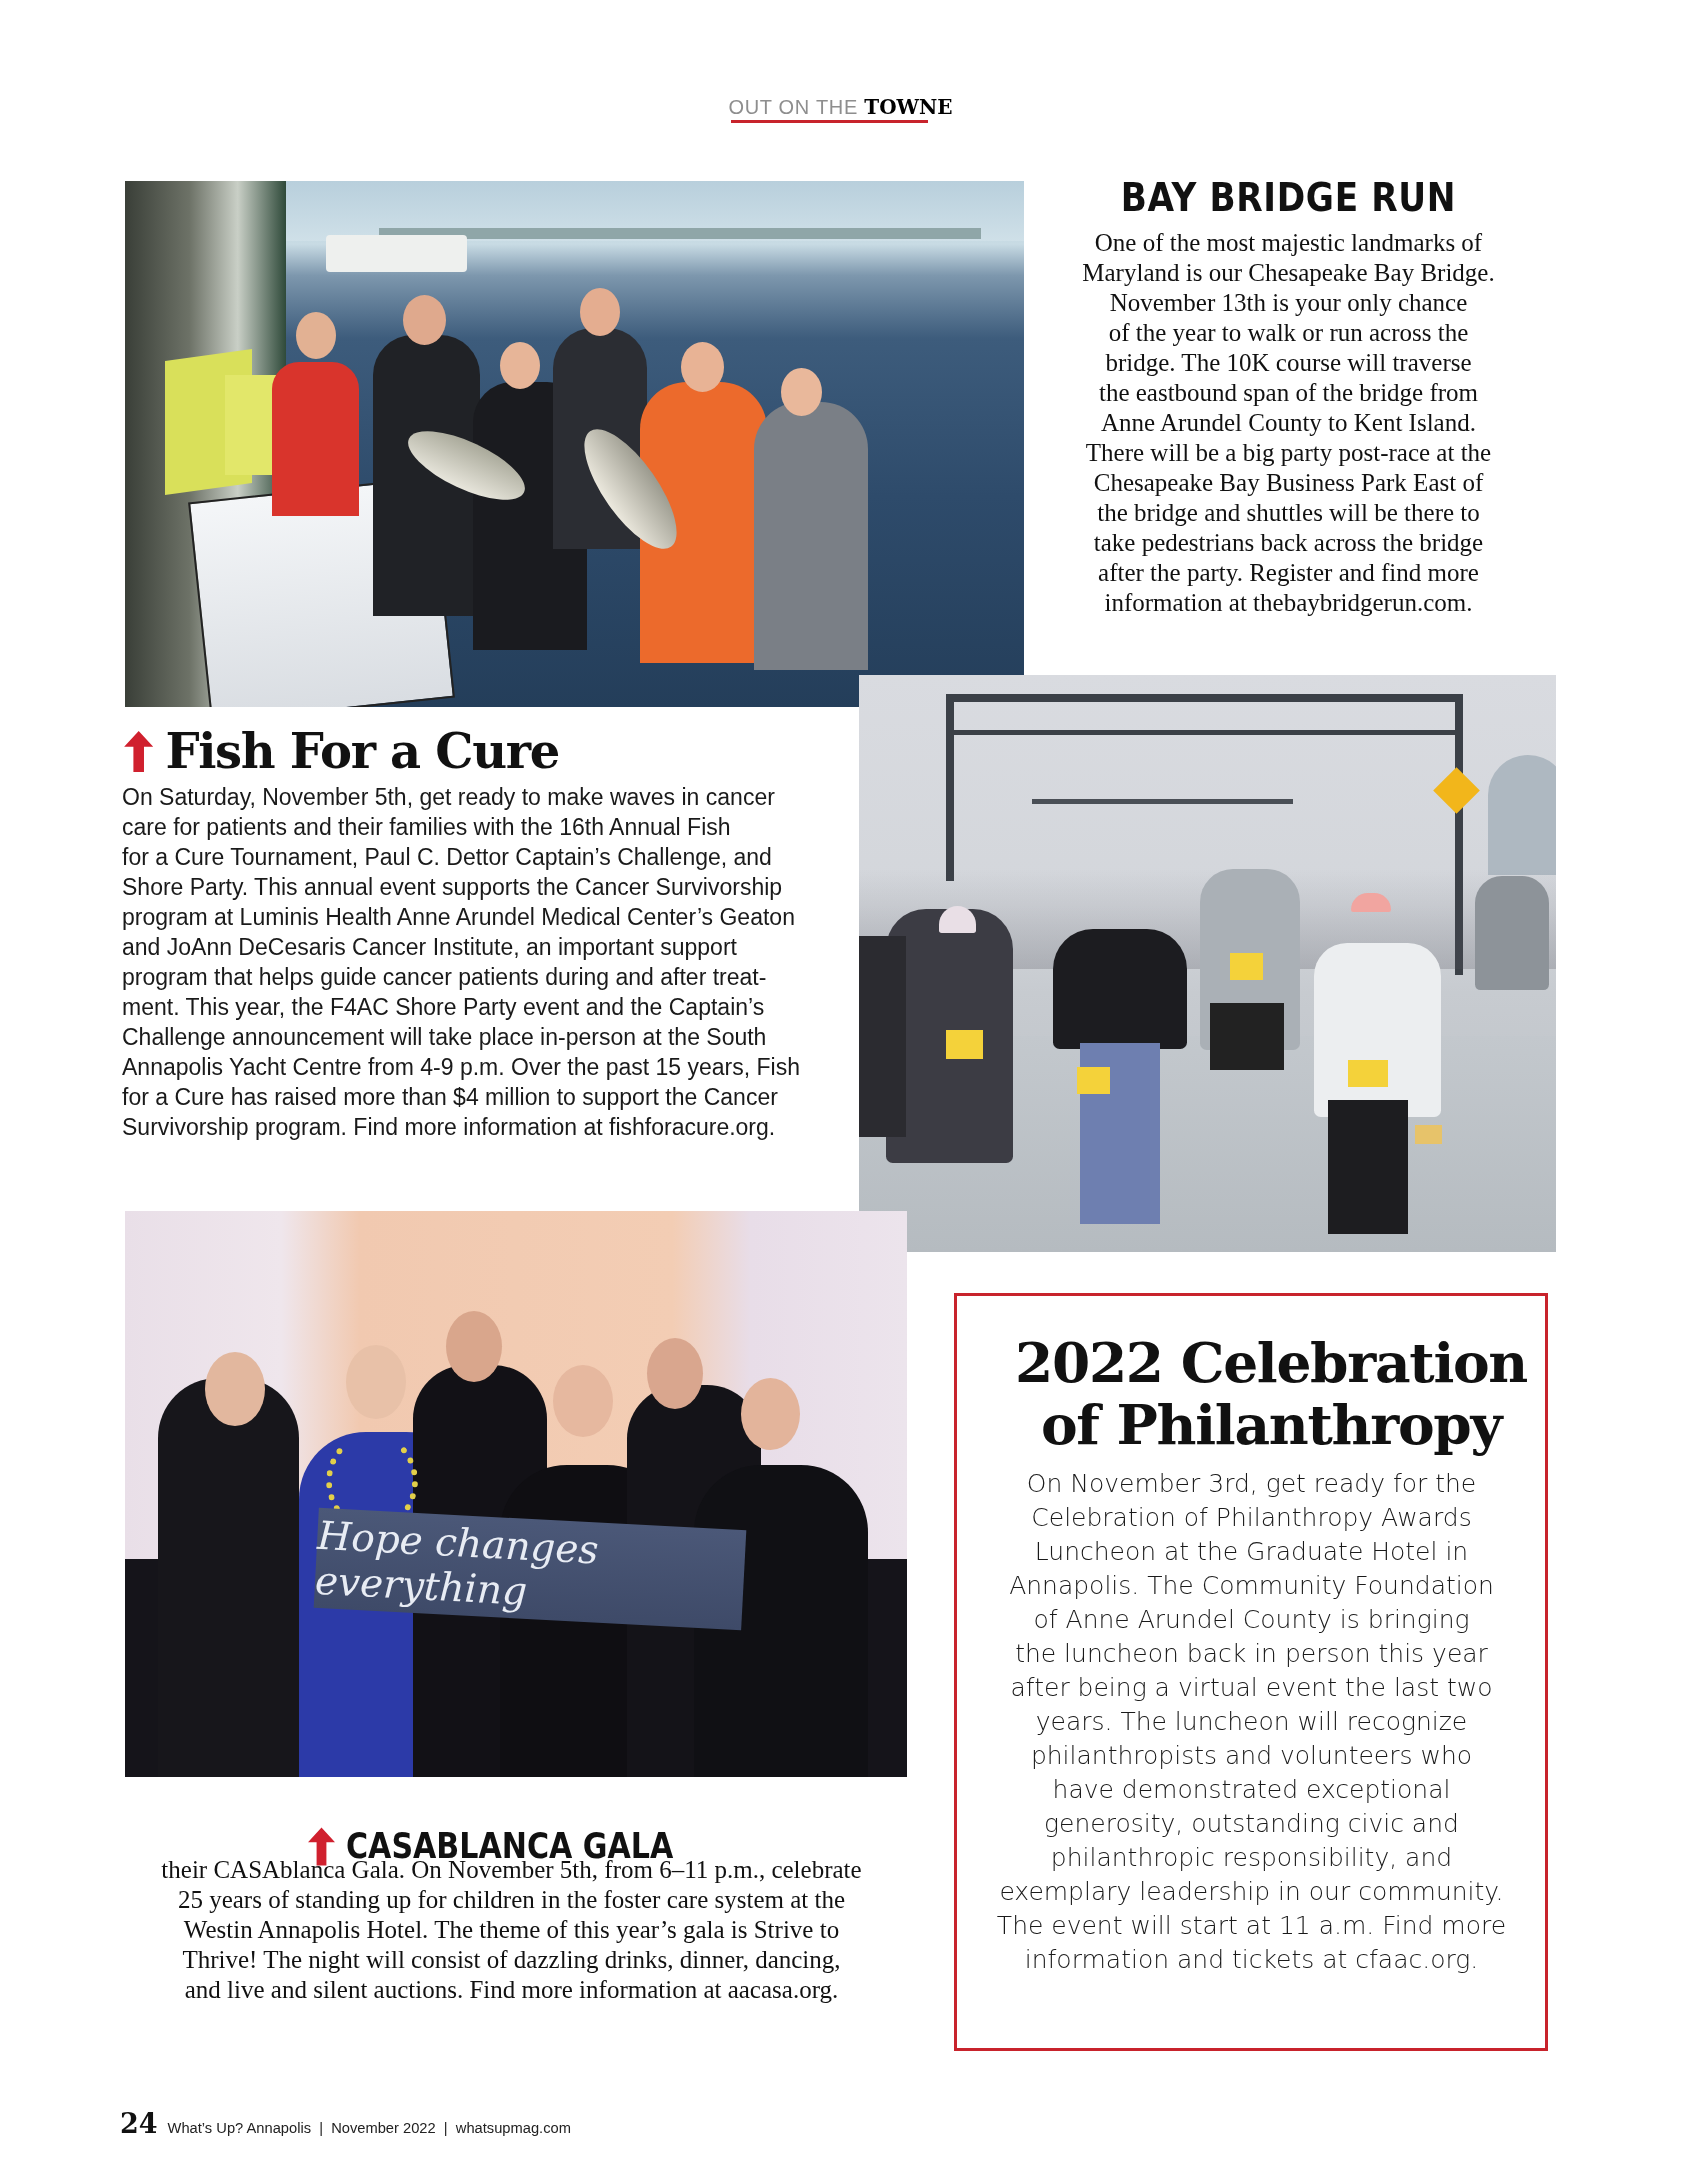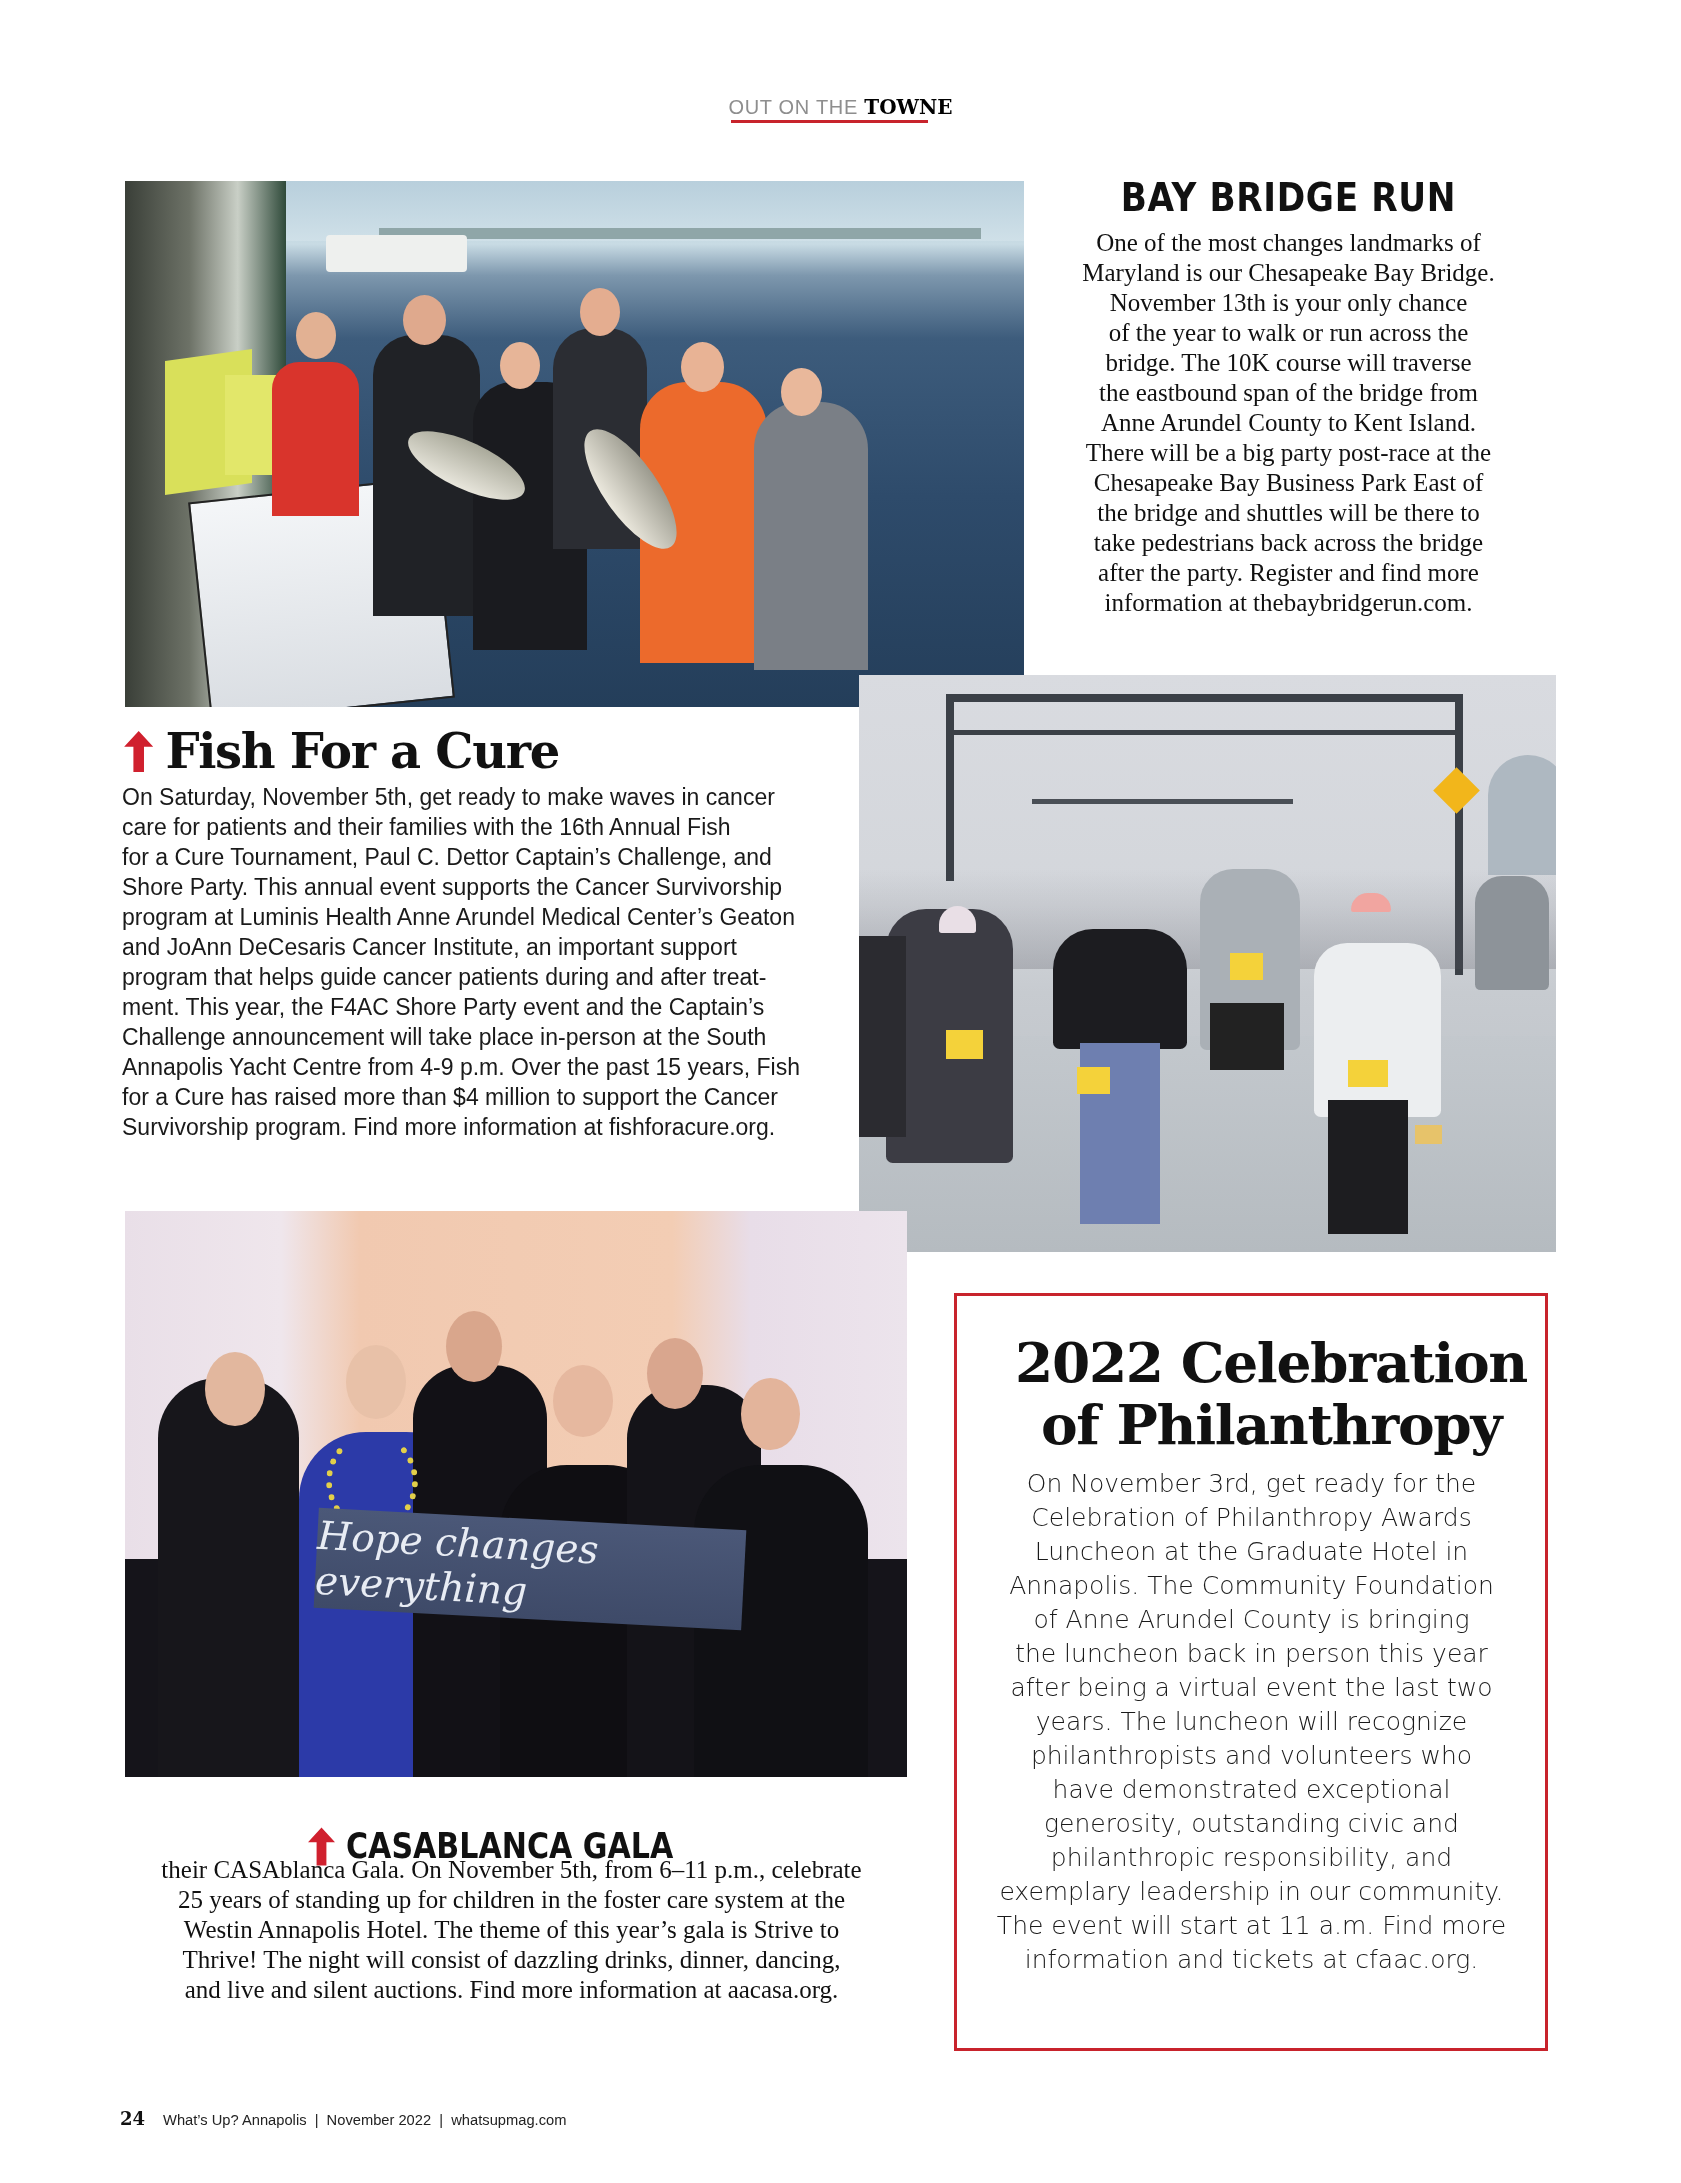--- a/index.html
+++ b/index.html
@@ -37,21 +37,21 @@
   .gala-title .t { transform: scaleX(0.86); transform-origin: left center; display: inline-block; }
   .gala-body { left: 120px; width: 783px; top: 1855px; text-align: center; font-family: "Liberation Serif", serif; font-size: 25px; line-height: 30px; color: #111; }
 
   
   .phil-box { left: 954px; top: 1293px; width: 594px; height: 758px; border: 3.3px solid #c8232c; box-sizing: border-box; }
   .phil-title { left: 954px; width: 634px; top: 1332px; text-align: center; font-family: "DejaVu Serif", serif; font-weight: bold; font-size: 55px; line-height: 62px; letter-spacing: -1.3px; }
   .phil-body { left: 977px; width: 549px; top: 1467px; text-align: center; font-family: "DejaVu Sans", sans-serif; font-size: 25px; line-height: 34px; color: #1a1a1a; font-weight: 300; }
 
   
   .footer { left: 120px; top: 2108px; display: flex; align-items: baseline; white-space: nowrap; }
-  .footer .page-num { font-family: "DejaVu Serif", serif; font-weight: bold; font-size: 18px; margin-right: 18px; }
+  .footer .page-num { font-family: "DejaVu Serif", serif; font-weight: bold; font-size: 27px; margin-right: 10px; }
   .footer .meta { font-family: "Liberation Sans", sans-serif; font-size: 14.7px; color: #222; }
 </style>
 </head>
 <body>
 
 <div class="abs section-header">
   <span class="light">OUT ON THE</span>
   <span class="bold">TOWNE</span>
 </div>
 <div class="abs header-rule"></div>
@@ -75,21 +75,21 @@
   <div class="shape" style="left:171px;top:131px;width:40px;height:47px;background:#e2b193;border-radius:50%;"></div>
   <div class="shape" style="left:278px;top:114px;width:43px;height:50px;background:#dfa98d;border-radius:50%;"></div>
   <div class="shape" style="left:375px;top:161px;width:40px;height:47px;background:#e7b598;border-radius:50%;"></div>
   <div class="shape" style="left:455px;top:107px;width:40px;height:48px;background:#e4ad90;border-radius:50%;"></div>
   <div class="shape" style="left:556px;top:161px;width:43px;height:50px;background:#e8b395;border-radius:50%;"></div>
   <div class="shape" style="left:656px;top:187px;width:41px;height:48px;background:#e9b89b;border-radius:50%;"></div>
 </div>
 
 <div class="abs bbr-title">BAY BRIDGE RUN</div>
 <div class="abs bbr-body">
-  <div>One of the most changes landmarks of</div>
+  <div>One of the most majestic landmarks of</div>
   <div>Maryland is our Chesapeake Bay Bridge.</div>
   <div>November 13th is your only chance</div>
   <div>of the year to walk or run across the</div>
   <div>bridge. The 10K course will traverse</div>
   <div>the eastbound span of the bridge from</div>
   <div>Anne Arundel County to Kent Island.</div>
   <div>There will be a big party post-race at the</div>
   <div>Chesapeake Bay Business Park East of</div>
   <div>the bridge and shuttles will be there to</div>
   <div>take pedestrians back across the bridge</div>

